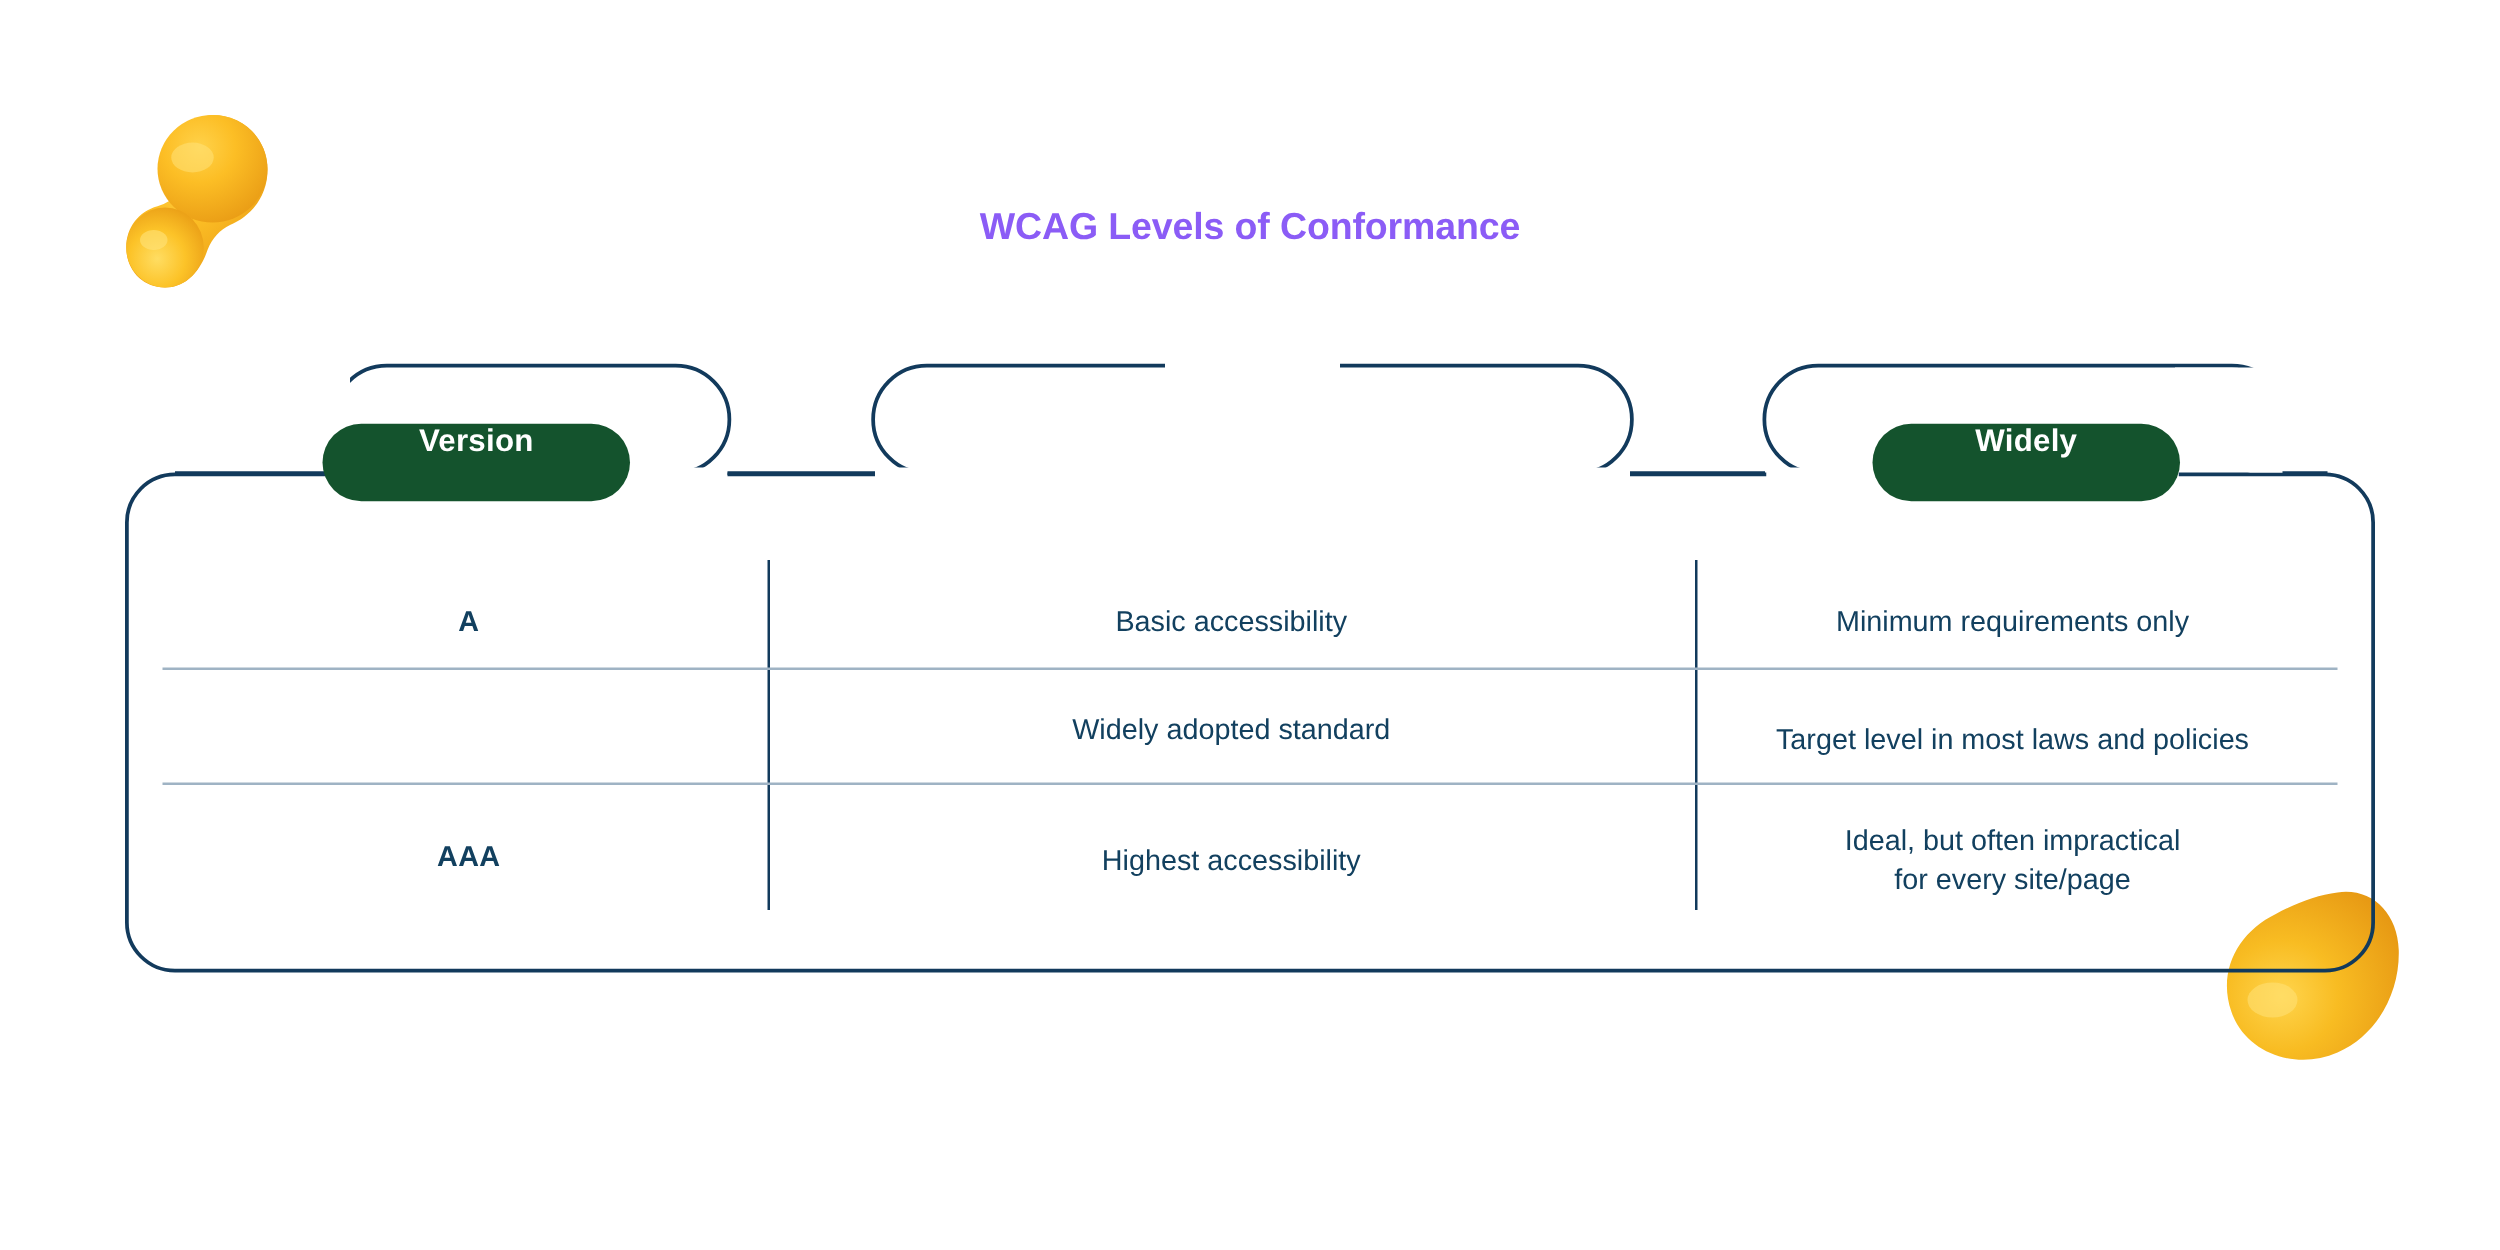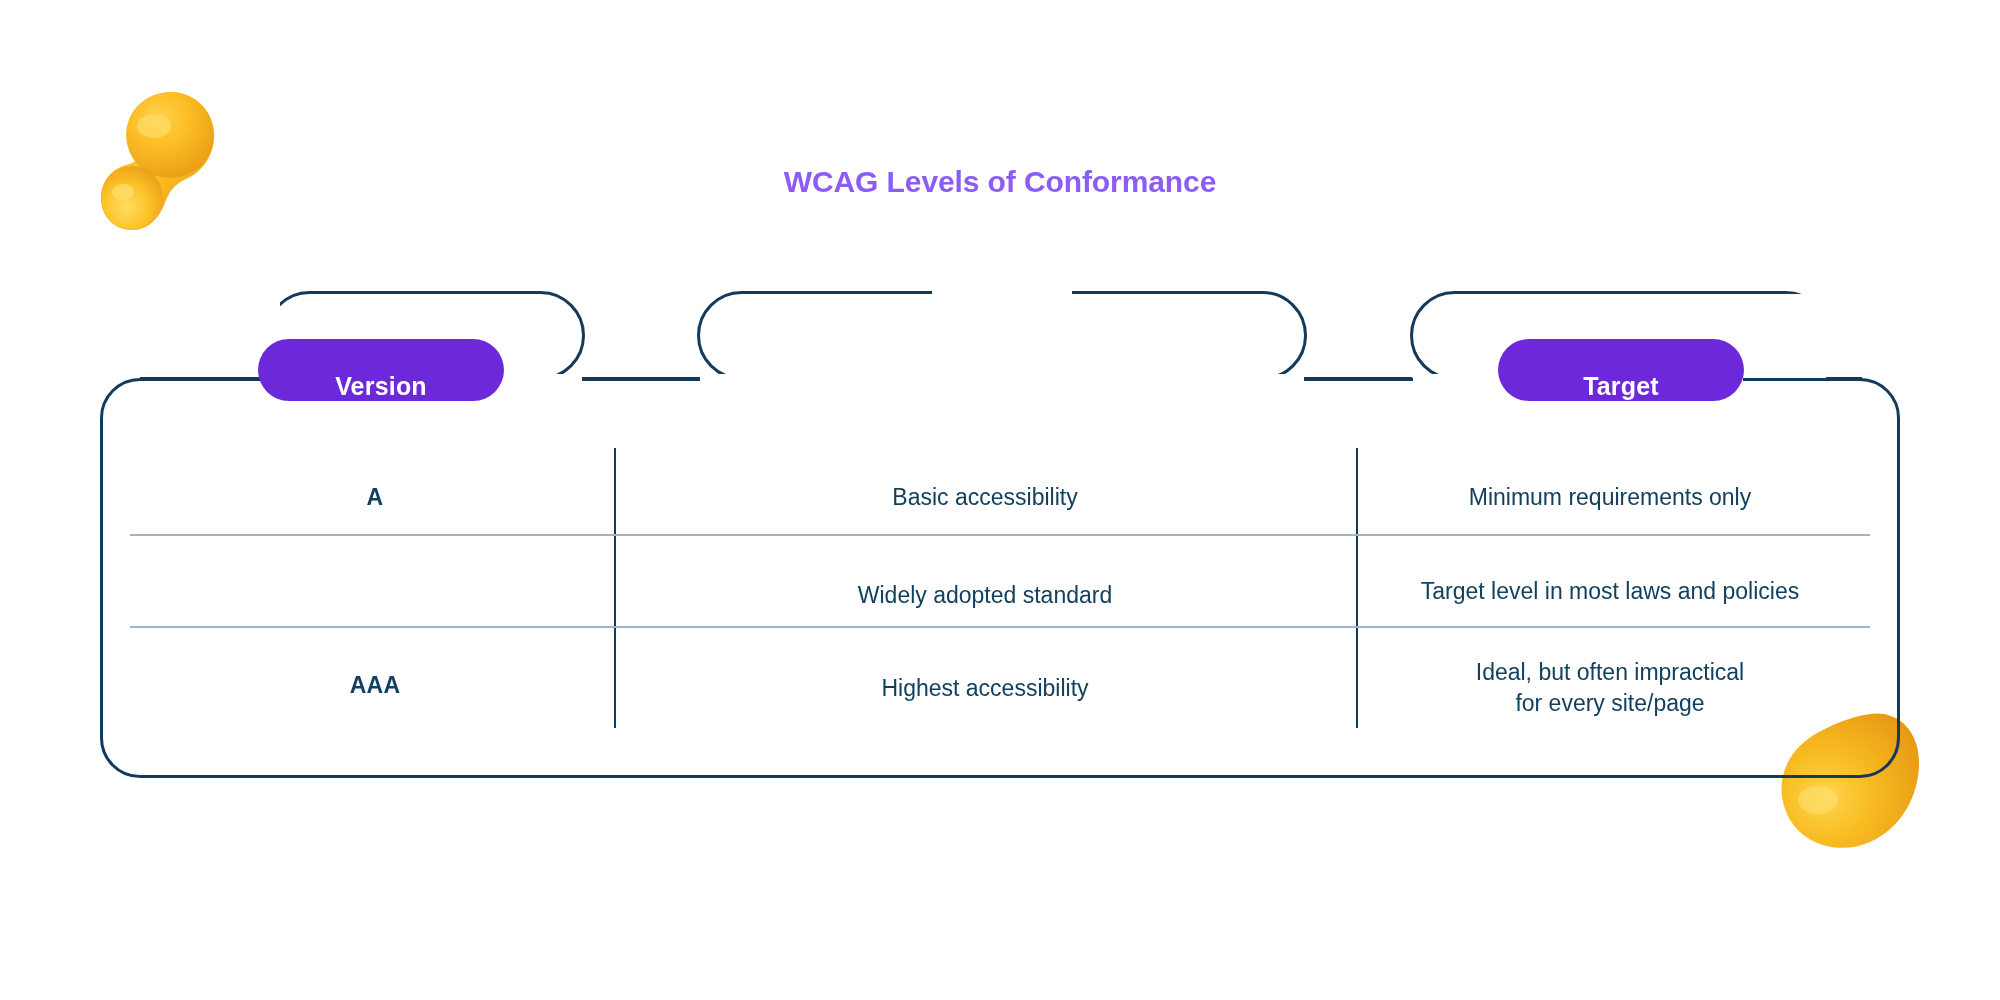--- a/index.html
+++ b/index.html
@@ -75,23 +75,23 @@
   
   .cap-mask {
     position: absolute;
     background: #ffffff;
   }
 
   
   .cap-pill {
     position: absolute;
     display: flex;
-    align-items: flex-end;
+    align-items: flex-start;
     justify-content: center;
-    background: #6d28d9;
+    background: #14532d;
     border-radius: 100px;
     color: #ffffff;
     font-size: 25px;
     font-weight: 700;
     letter-spacing: 0.2px;
     height: 62px;
   }
 
   
   .vline {
@@ -195,42 +195,42 @@
   <div class="hline" style="left:582px; top:377px; width:118px; height:3px; background:#123a5c;"></div>
   <div class="hline" style="left:1304px; top:377px; width:108px; height:3px; background:#123a5c;"></div>
   <div class="hline" style="left:1826px; top:377px; width:36px; height:3px; background:#123a5c;"></div>
 
   <div class="cap-pill" style="left:258px; top:339px; width:246px;">
     <span>Version</span>
   </div>
 
 
   <div class="cap-pill" style="left:1498px; top:339px; width:246px;">
-    <span>Target</span>
+    <span>Widely</span>
   </div>
 
   <div class="vline" style="left:614px; top:448px; height:280px;"></div>
   <div class="vline" style="left:1356px; top:448px; height:280px;"></div>
 
   <div class="hline" style="left:130px; top:534px; width:1740px;"></div>
   <div class="hline" style="left:130px; top:626px; width:1740px;"></div>
 
   <div class="cell ver" style="left:140px; top:462px; width:470px; height:70px;">
     <span>A</span>
   </div>
   <div class="cell" style="left:1360px; top:462px; width:500px; height:70px;">
     <div class="stack">
       <div>Minimum requirements only</div>
     </div>
   </div>
   <div class="cell" style="left:618px; top:462px; width:734px; height:70px;">
     <span>Basic accessibility</span>
   </div>
 
-  <div class="cell" style="left:618px; top:560px; width:734px; height:70px;">
+  <div class="cell" style="left:618px; top:548px; width:734px; height:70px;">
     <span>Widely adopted standard</span>
   </div>
   <div class="cell" style="left:1360px; top:556px; width:500px; height:70px;">
     <div class="stack">
       <div>Target level in most laws and policies</div>
     </div>
   </div>
 
   <div class="cell ver" style="left:140px; top:645px; width:470px; height:80px;">
     <span>AAA</span>

